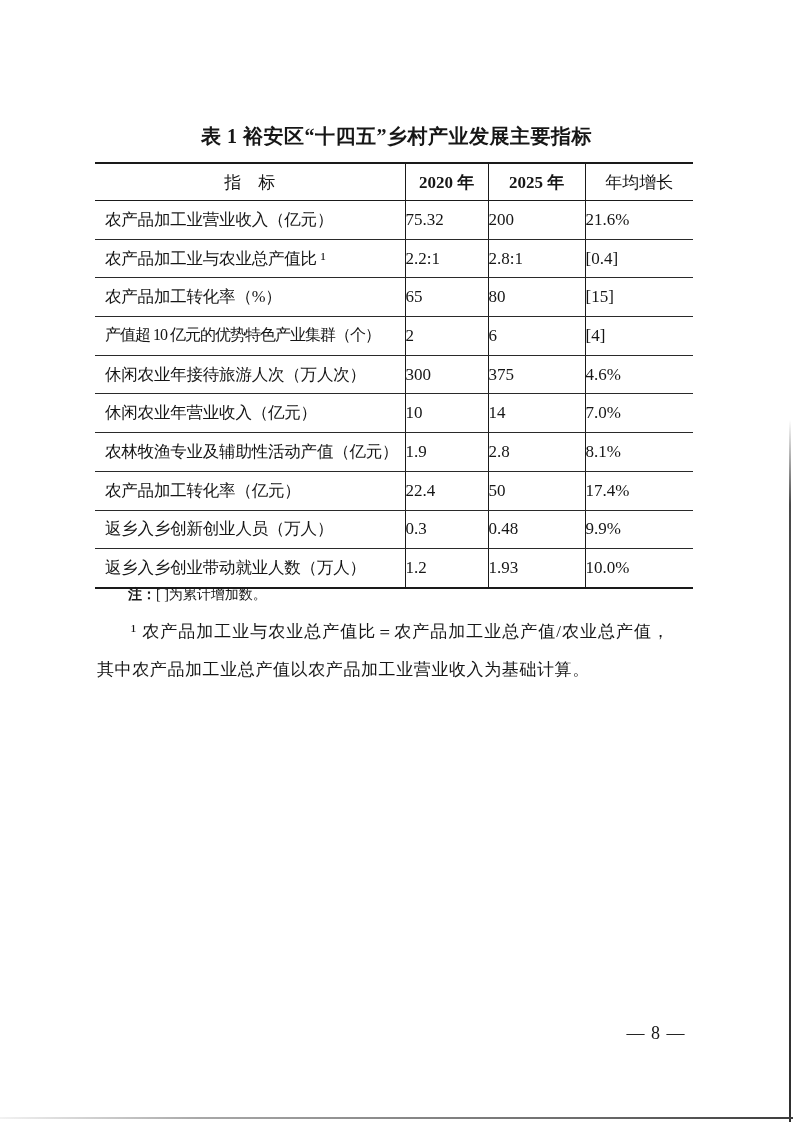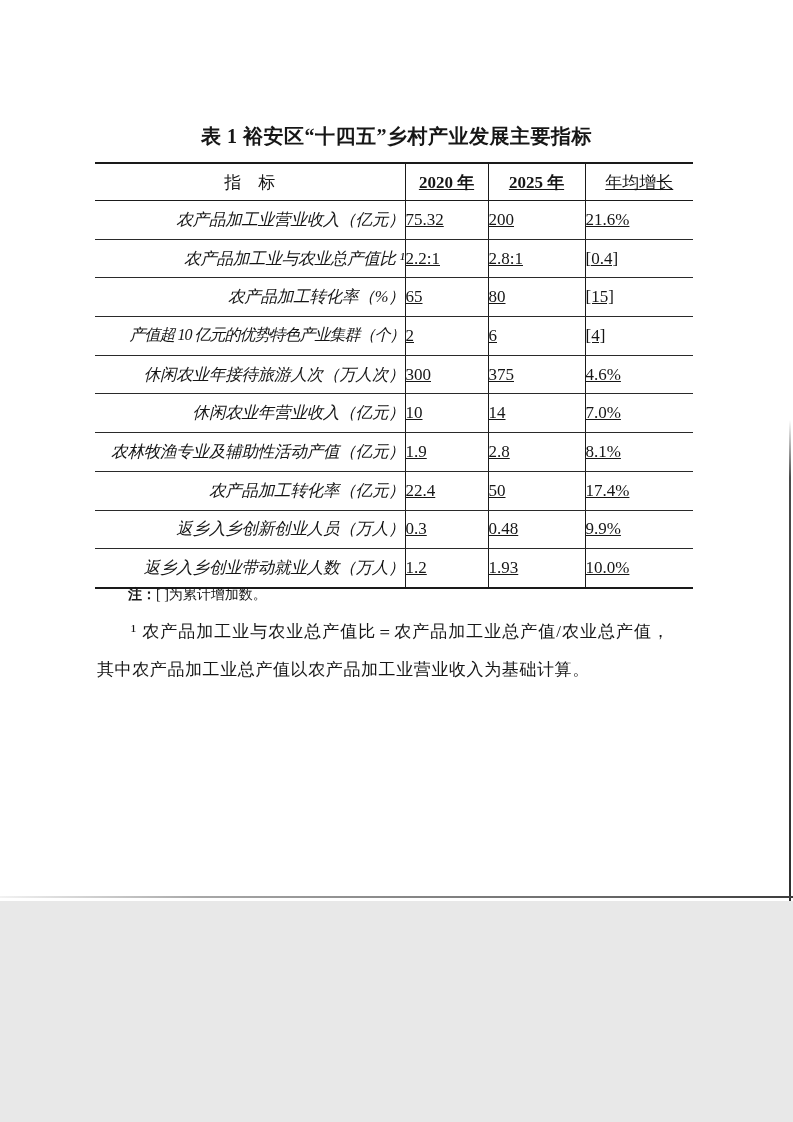--- a/index.html
+++ b/index.html
@@ -1,19 +1,19 @@
 <!DOCTYPE html>
 <html><head>
 <meta charset="utf-8">
 <style>
   html, body { margin: 0; padding: 0; background: #e8e8e8; }
   .page {
     position: relative;
     width: 793px;
-    height: 901px;
+    height: 1122px;
     margin: 0 auto;
     background: #ffffff;
     font-family: "Liberation Serif", "DejaVu Serif", serif;
     color: #161616;
     overflow: hidden;
   }
   .title {
     position: absolute;
     top: 123px;
     left: 0;
@@ -41,29 +41,28 @@
   col.c3 { width: 108px; }
   .indicators th, .indicators td {
     padding: 0;
     font-weight: 400;
     vertical-align: middle;
     overflow: hidden;
   }
   .indicators th { height: 36px; border-bottom: 1.8px solid #1a1a1a; }
   .indicators td { height: 37.7px; border-bottom: 1.2px solid #2a2a2a; }
   .indicators tbody tr:last-child td { border-bottom: none; }
-  .indicators th + th, .indicators td + td { border-left: 1.5px solid #1a1a1a; text-decoration: underline; }
+  .indicators th + th, .indicators td + td { border-left: 1.5px solid #1a1a1a; }
   .indicators th.year { font-weight: 700; }
   .indicators td.indicator {
-    text-align: right;
+    text-align: left;
     padding-left: 10px;
     white-space: nowrap;
     font-size: 16.5px;
     letter-spacing: -0.2px;
-    font-style: italic;
   }
   .indicators td.indicator.tight { font-size: 16px; letter-spacing: -1px; }
   .note {
     position: absolute;
     top: 586px;
     left: 97px;
     width: 600px;
     margin: 0;
     font-size: 14px;
     padding-left: 31px;

